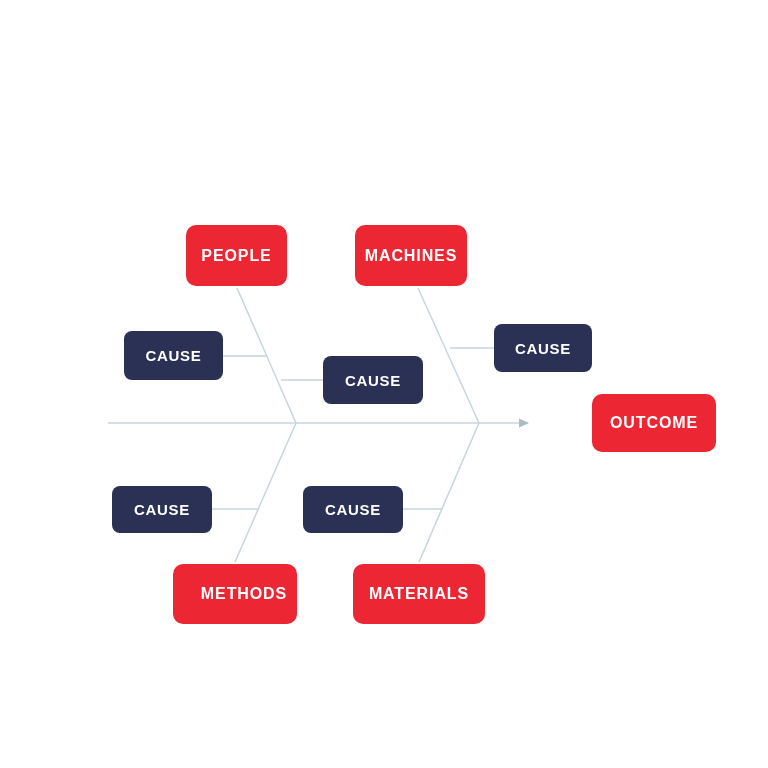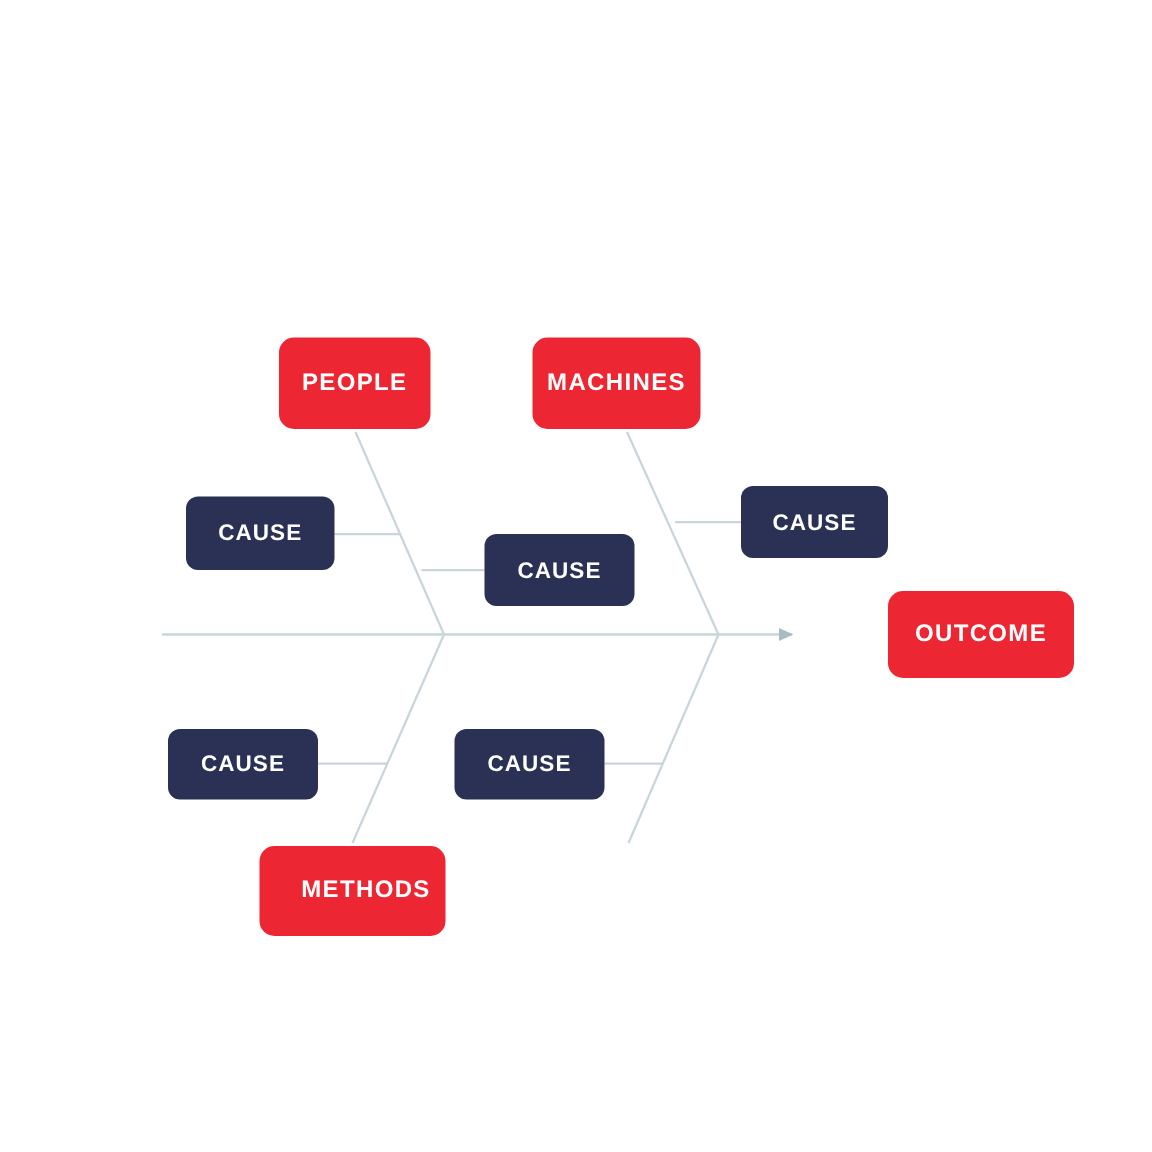--- a/index.html
+++ b/index.html
@@ -111,20 +111,23 @@
   </div>
 
   <div class="node category" id="node-machines">
     <span>MACHINES</span>
   </div>
 
   <div class="node category" id="node-methods">
     <span>METHODS</span>
   </div>
 
+  <div class="node category" id="node-materials">
+    <span>MATERIALS</span>
+  </div>
 
   <div class="node cause" id="node-cause-people-left">
     <span>CAUSE</span>
   </div>
 
   <div class="node cause" id="node-cause-people-mid">
     <span>CAUSE</span>
   </div>
 
   <div class="node cause" id="node-cause-machines">

